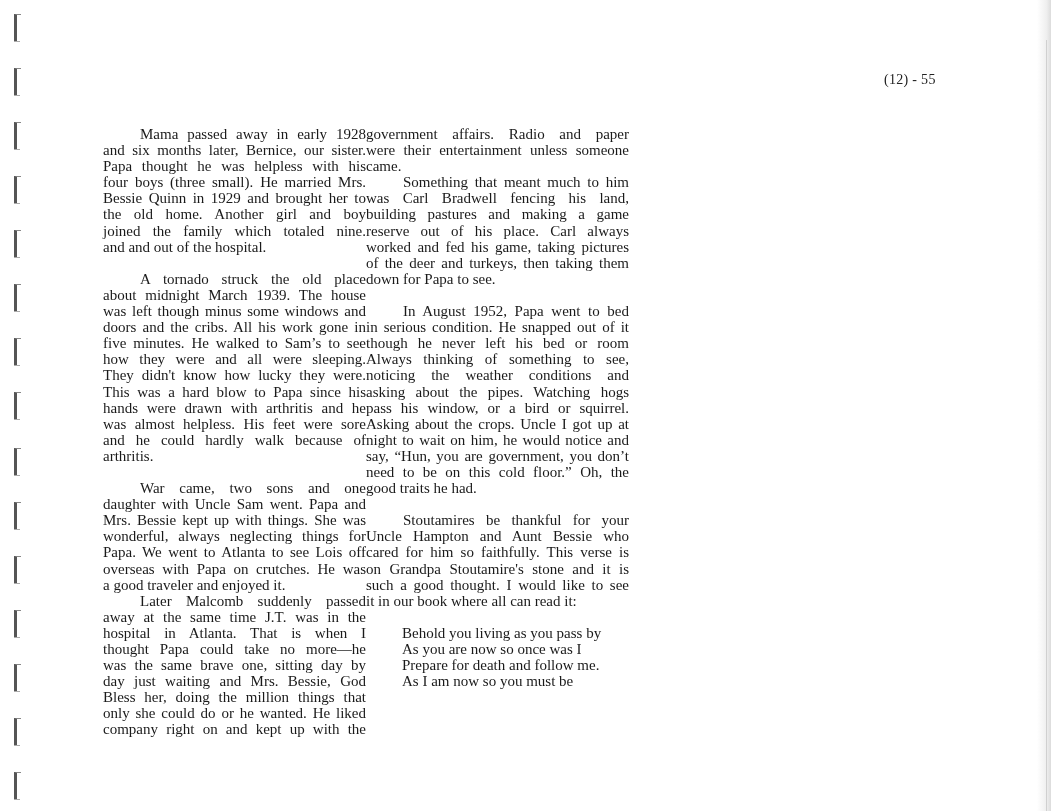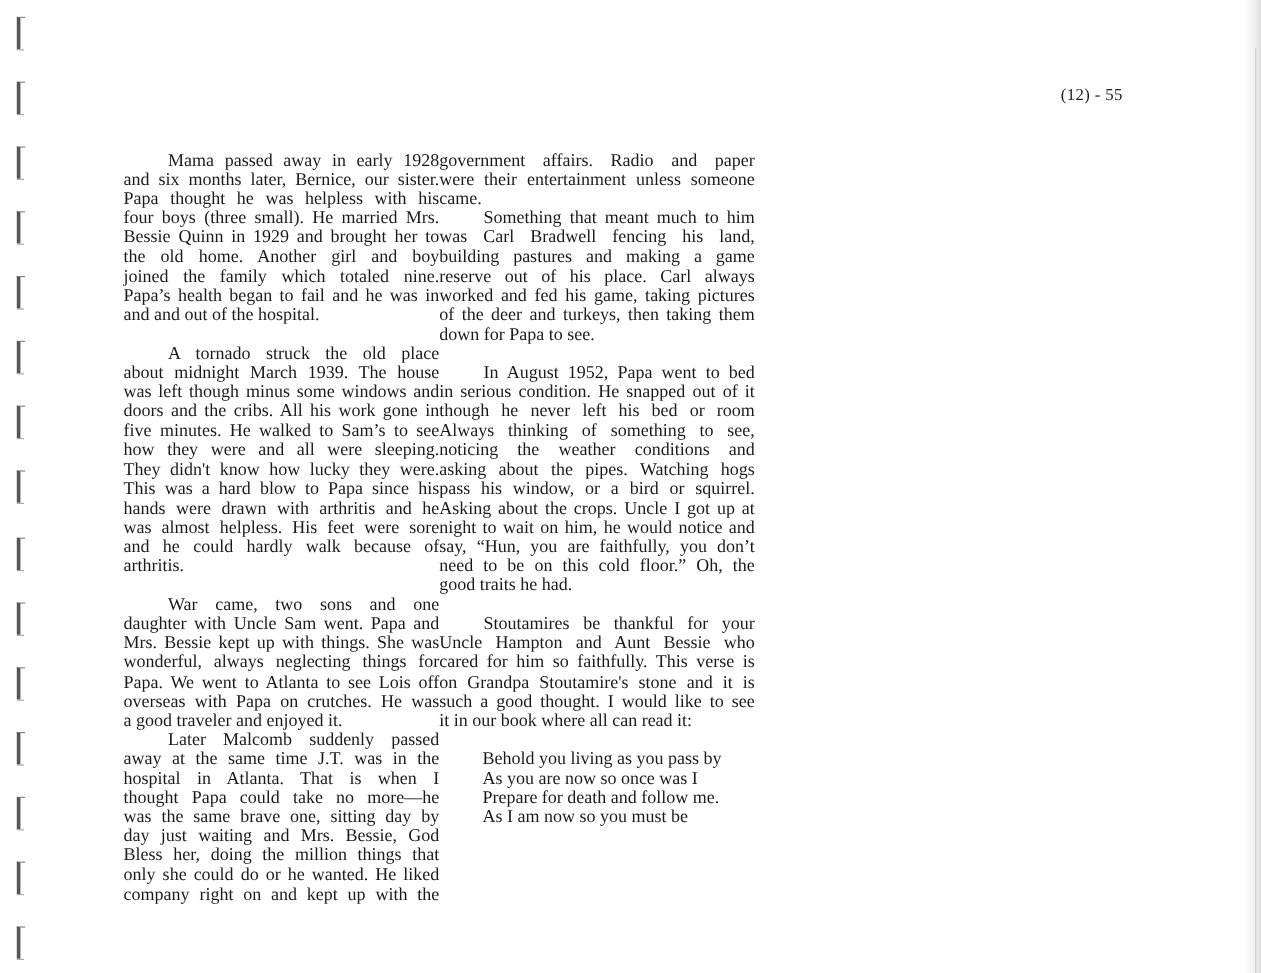--- a/index.html
+++ b/index.html
@@ -68,21 +68,20 @@
 
   <div class="col left">
     <div>
       <span class="line indent">Mama passed away in early 1928</span>
       <span class="line">and six months later, Bernice, our sister.</span>
       <span class="line">Papa thought he was helpless with his</span>
       <span class="line">four boys (three small).  He married Mrs.</span>
       <span class="line">Bessie Quinn in 1929 and brought her to</span>
       <span class="line">the old home.  Another girl and boy</span>
       <span class="line">joined the family which totaled nine.</span>
-      <span class="line">Papa’s health began to fail and he was in</span>
       <span class="line last">and and out of the hospital.</span>
     </div>
     <div class="gap"></div>
     <div>
       <span class="line indent">A tornado struck the old place</span>
       <span class="line">about midnight March 1939.  The house</span>
       <span class="line">was left though minus some windows and</span>
       <span class="line">doors and the cribs.  All his work gone in</span>
       <span class="line">five minutes.  He walked to Sam’s to see</span>
       <span class="line">how they were and all were sleeping.</span>
@@ -135,21 +134,21 @@
     <div>
       <span class="line indent">In August 1952, Papa went to bed</span>
       <span class="line">in serious condition.  He snapped out of it</span>
       <span class="line">though he never left his bed or room</span>
       <span class="line">Always thinking of something to see,</span>
       <span class="line">noticing the weather conditions and</span>
       <span class="line">asking about the pipes.  Watching hogs</span>
       <span class="line">pass his window, or a bird or squirrel.</span>
       <span class="line">Asking about the crops.  Uncle I got up at</span>
       <span class="line">night to wait on him, he would notice and</span>
-      <span class="line">say, “Hun, you are faithfully, you don’t</span>
+      <span class="line">say, “Hun, you are government, you don’t</span>
       <span class="line">need to be on this cold floor.”  Oh, the</span>
       <span class="line last">good traits he had.</span>
     </div>
     <div class="gap"></div>
     <div>
       <span class="line indent">Stoutamires be thankful for your</span>
       <span class="line">Uncle Hampton and Aunt Bessie who</span>
       <span class="line">cared for him so faithfully.  This verse is</span>
       <span class="line">on Grandpa Stoutamire's stone and it is</span>
       <span class="line">such a good thought.  I would like to see</span>

